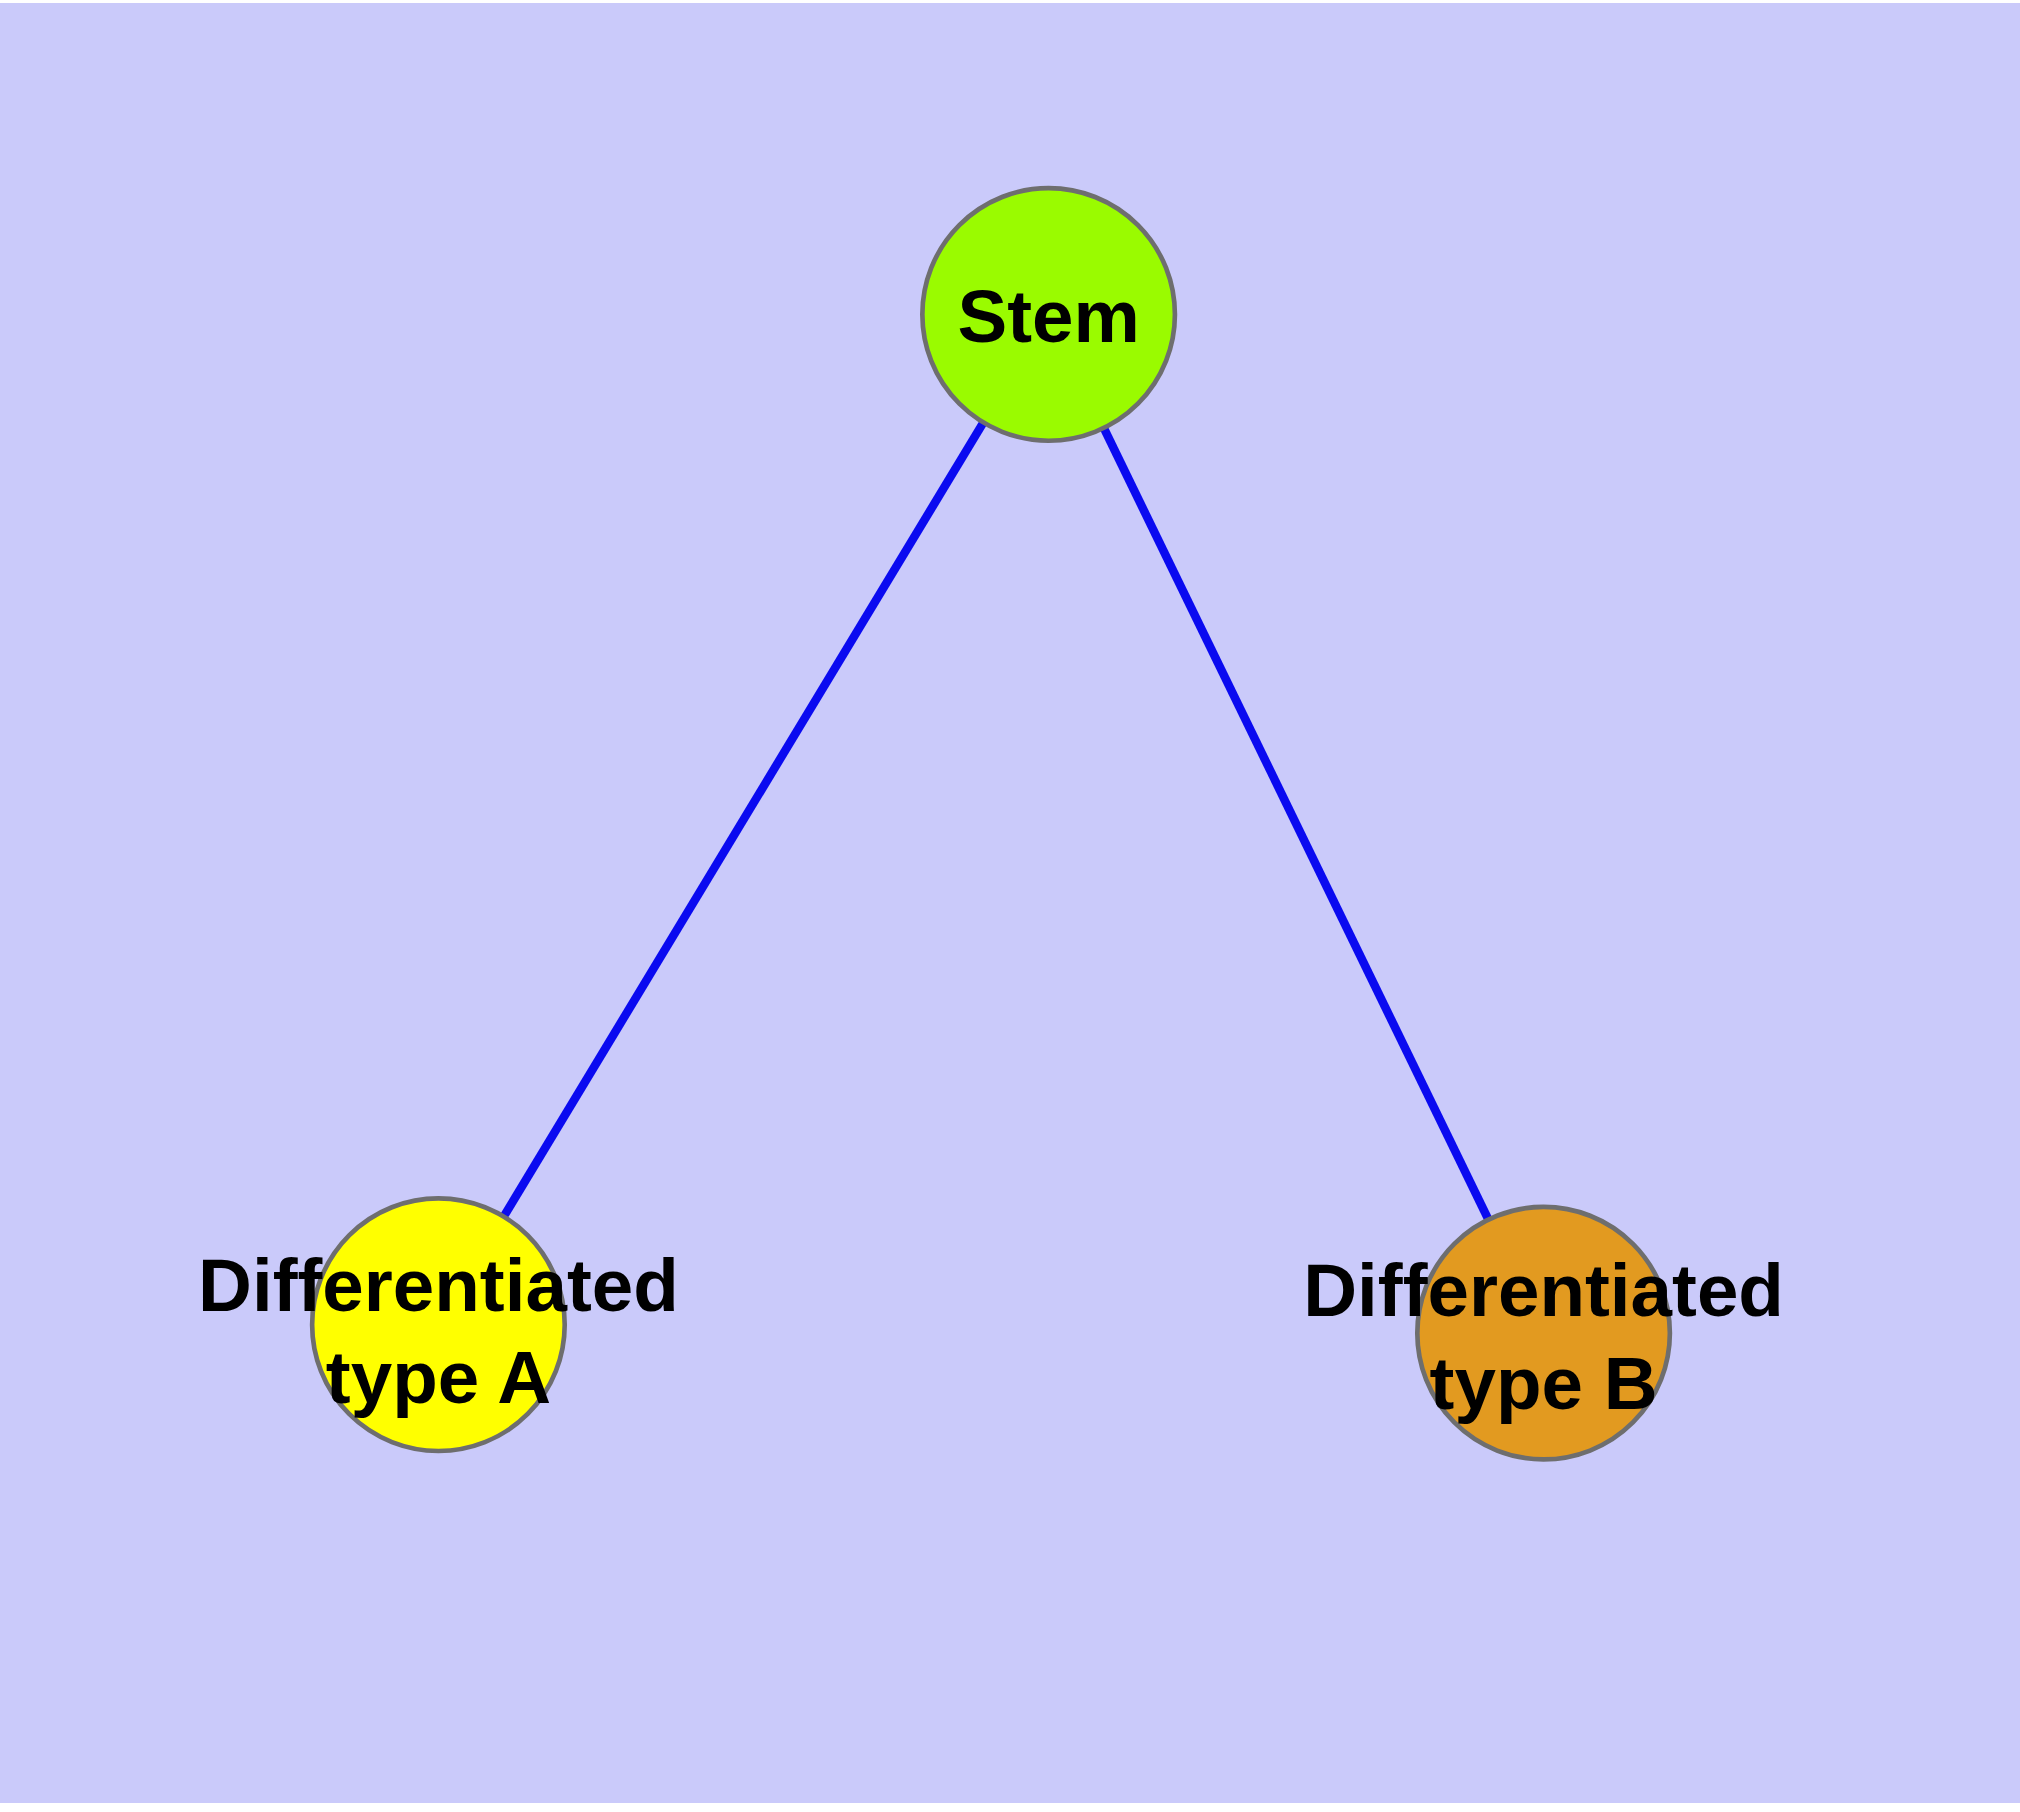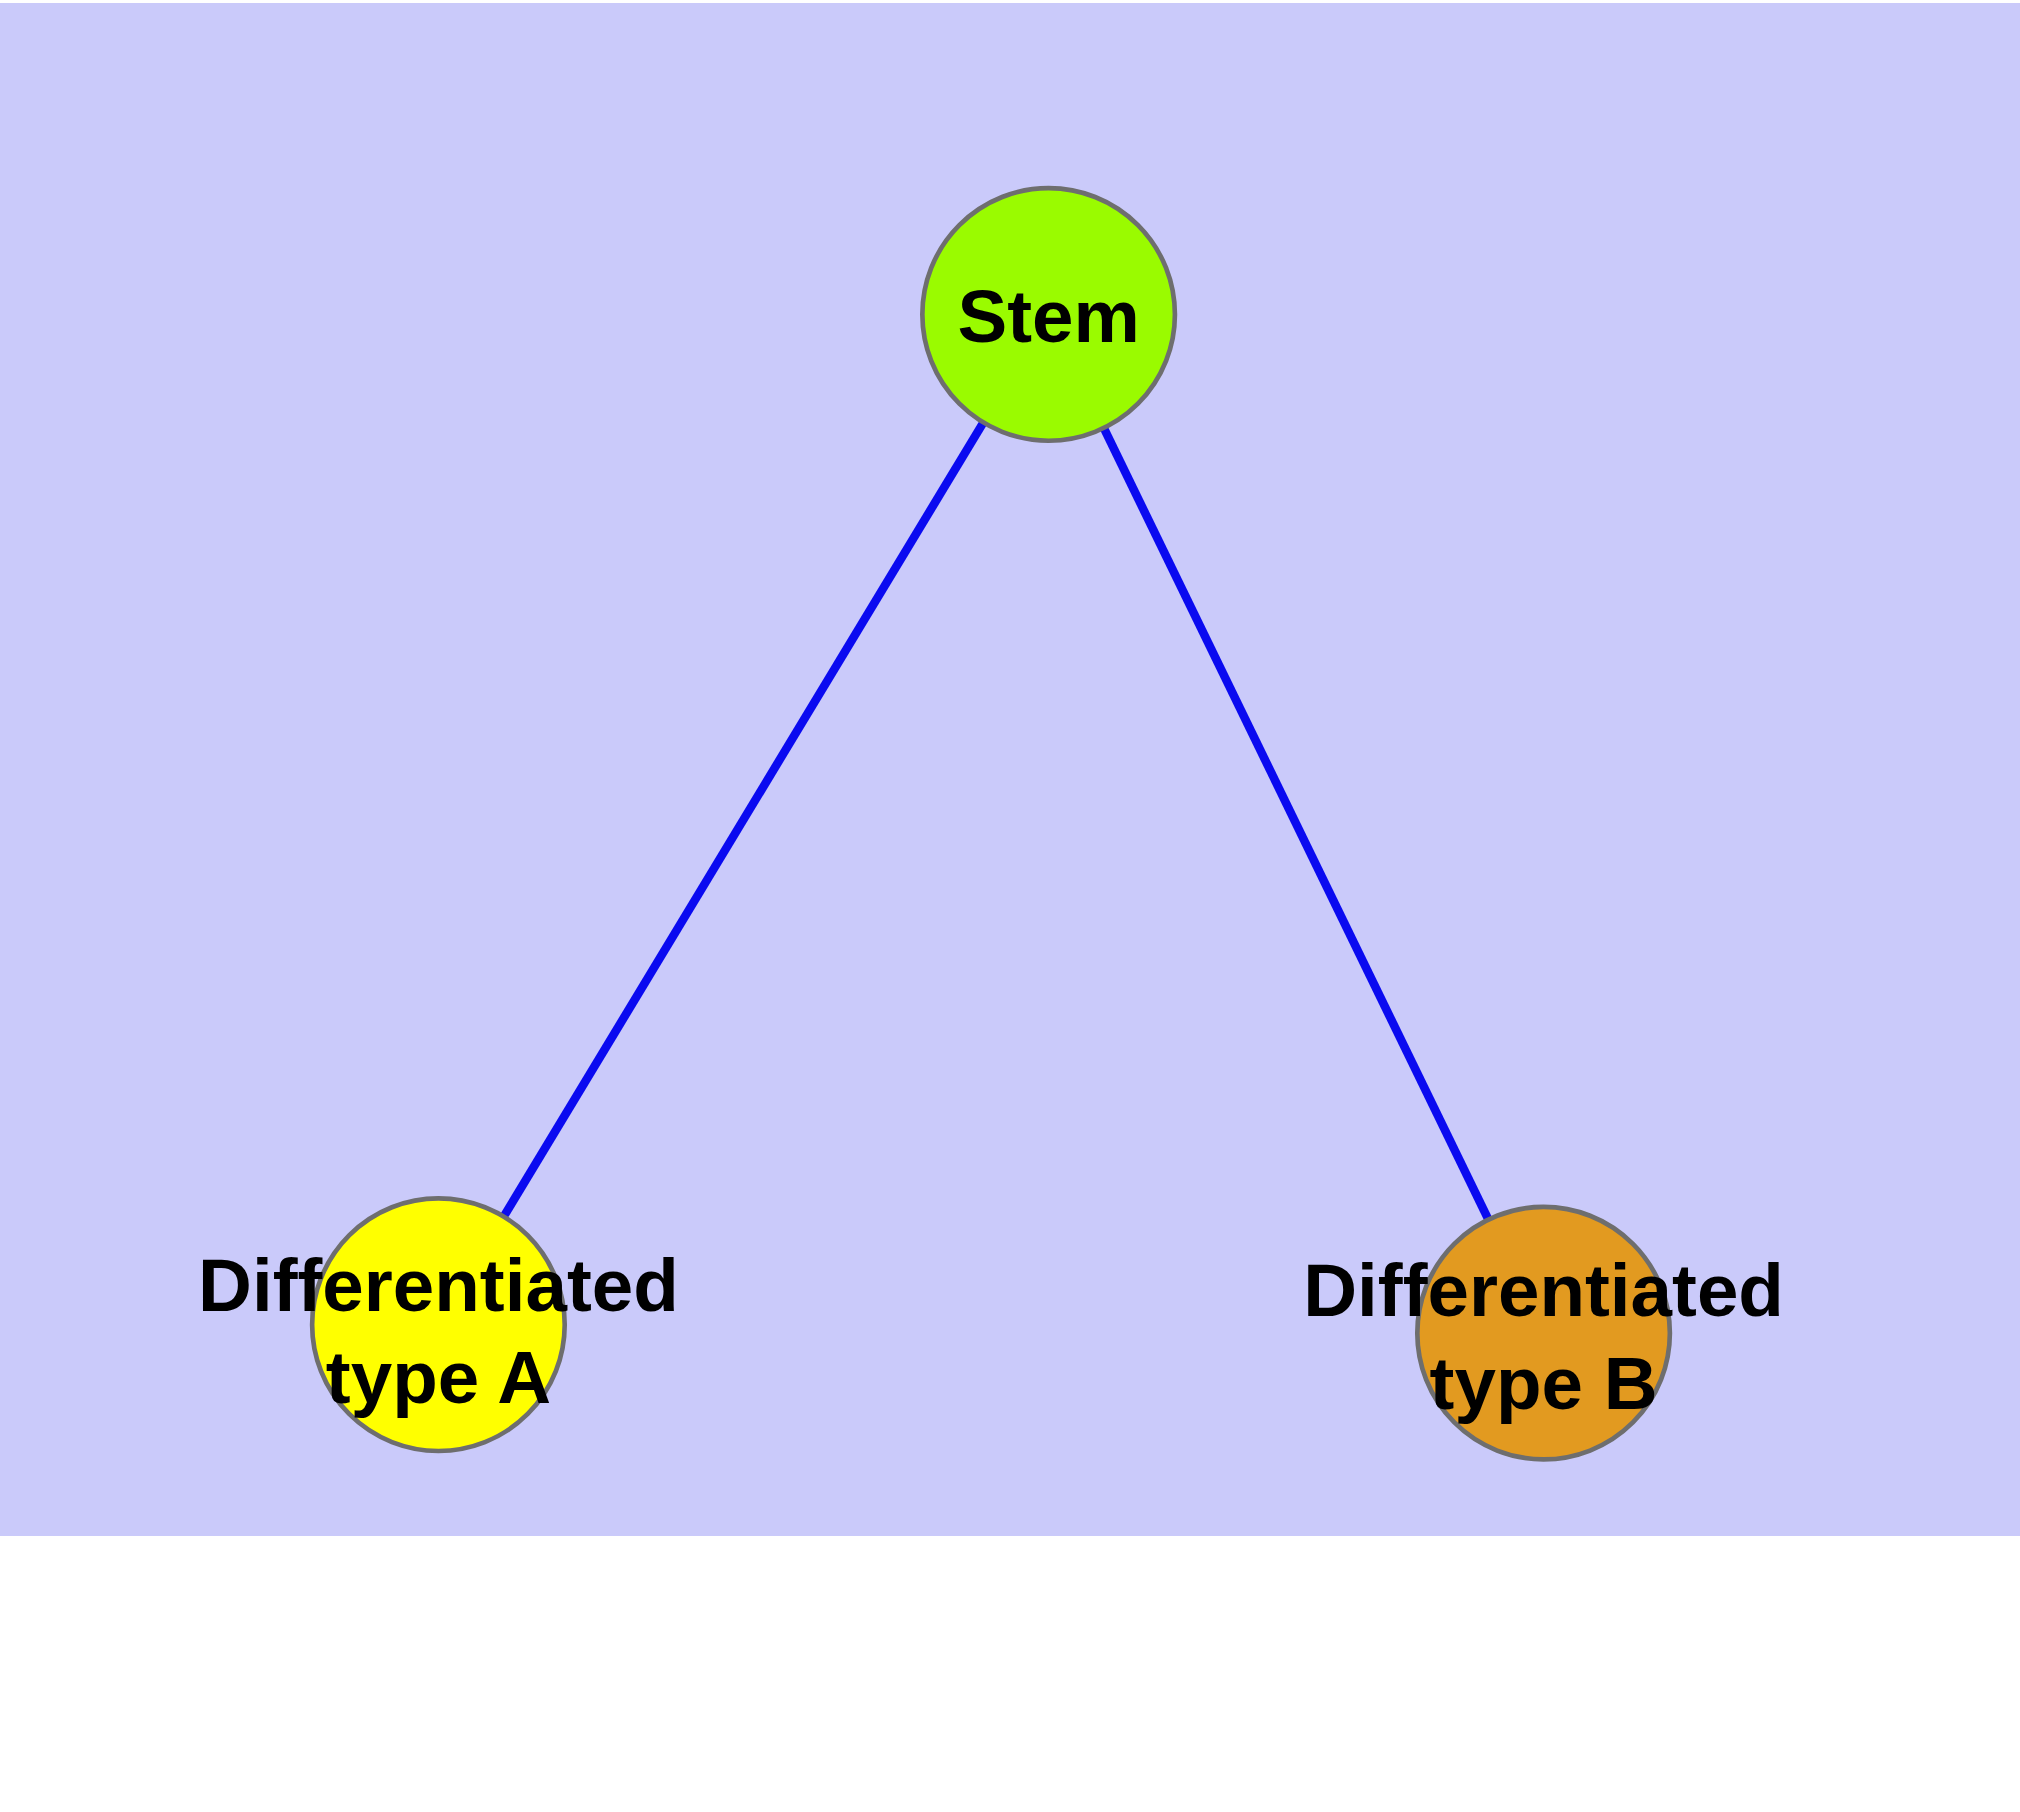--- a/index.html
+++ b/index.html
@@ -4,21 +4,21 @@
 <style>
   html, body {
     margin: 0;
     padding: 0;
     background: #FFFFFF;
     font-family: "Liberation Sans", sans-serif;
   }
   .canvas {
     position: relative;
     width: 2021px;
-    height: 1536px;
+    height: 1812px;
     background: #FFFFFF;
     overflow: hidden;
   }
   .plot-bg {
     position: absolute;
     left: 0;
     top: 3.4px;
     width: 2021px;
     height: 1800px; 
     background: #CACAFA;

